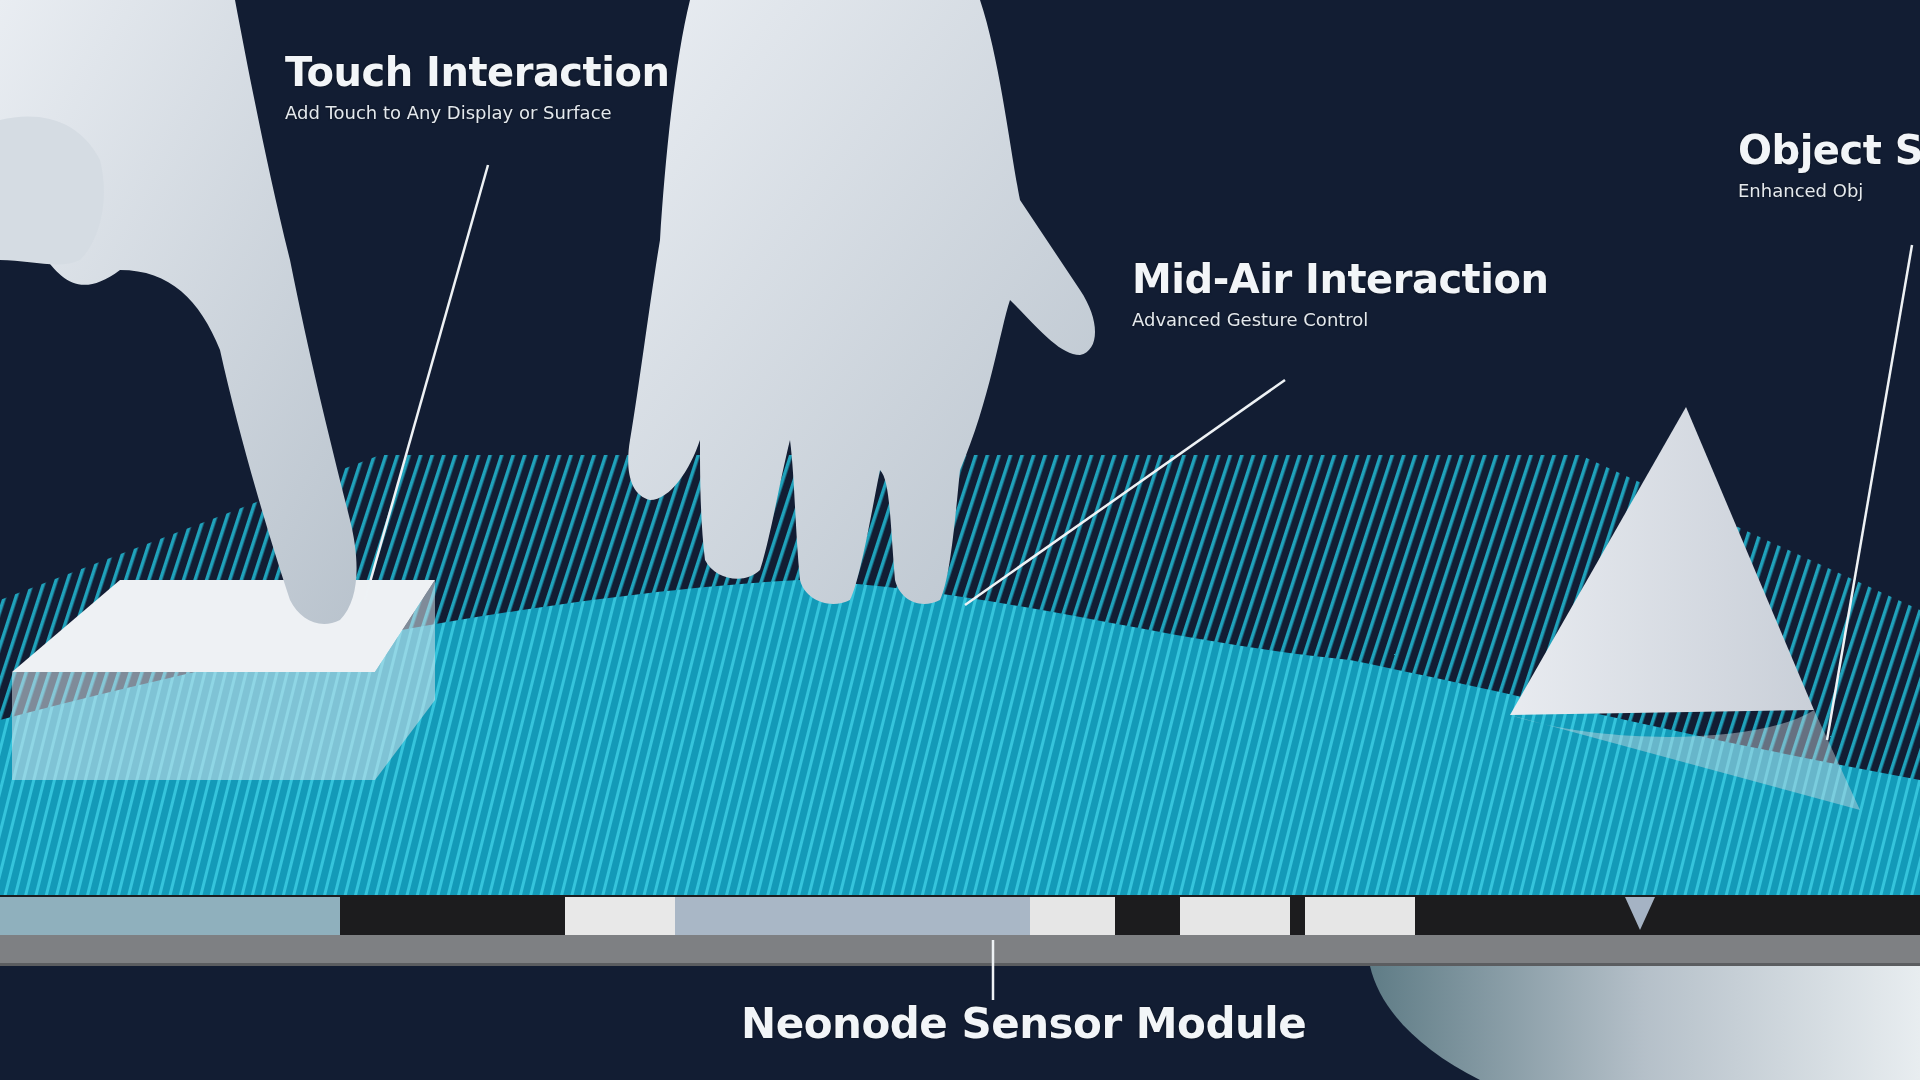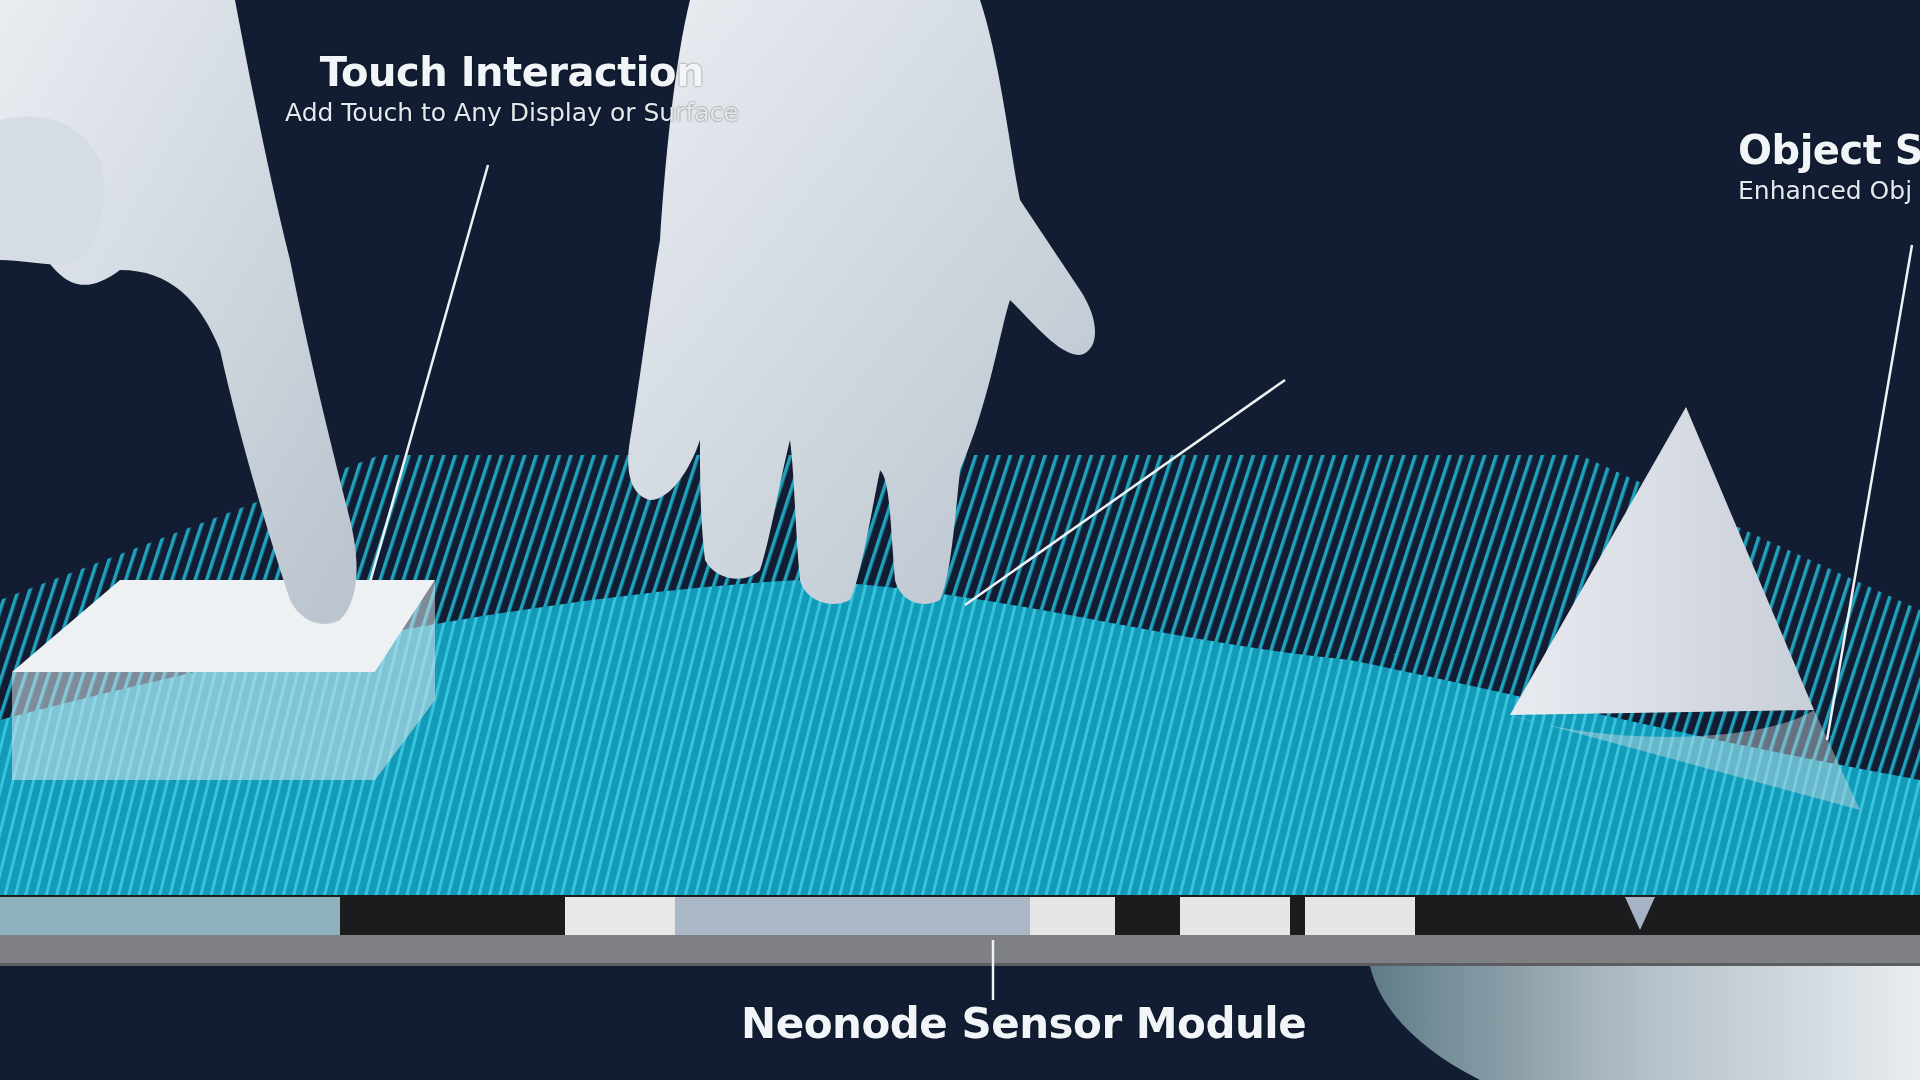--- a/index.html
+++ b/index.html
@@ -6,22 +6,22 @@
   body {
     width: 1920px; height: 1080px; overflow: hidden;
     background: #121d33;
     font-family: "DejaVu Sans", "Liberation Sans", sans-serif;
     position: relative;
   }
   .scene { position: absolute; inset: 0; }
   svg.art { position: absolute; left: 0; top: 0; }
   .label { position: absolute; color: #f2f5f8; white-space: nowrap;
            text-shadow: 0 0 2px rgba(0,0,0,0.6); }
-  .label .title { font-weight: bold; font-size: 40px; letter-spacing: -0.5px; line-height: 48px; display: block; text-align: center; }
-  .label .sub { font-size: 25px; line-height: 34px; display: block; color: #e4e9ee; }
+  .label .title { font-weight: bold; font-size: 40px; letter-spacing: -0.5px; line-height: 48px; display: block; }
+  .label .sub { font-size: 18px; line-height: 34px; display: block; color: #e4e9ee; }
   #lbl-touch { left: 285px; top: 48px; }
   #lbl-midair { left: 1132px; top: 255px; }
   #lbl-object { left: 1738px; top: 126px; }
   #lbl-sensor { left: 716px; top: 1000px; }
   #lbl-sensor .title { font-size: 42px; margin-left: 25px; }
 </style>
 </head>
 <body>
 
 <div class="scene">
@@ -97,20 +97,24 @@
       <line x1="1912" y1="245" x2="1827" y2="740"></line>
       <line x1="993" y1="940" x2="993" y2="1000"></line>
     </g>
   </svg>
 
   <div class="label" id="lbl-touch">
     <span class="title">Touch Interaction</span>
     <span class="sub">Add Touch to Any Display or Surface</span>
   </div>
 
+  <div class="label" id="lbl-midair">
+    <span class="title">Mid-Air Interaction</span>
+    <span class="sub">Advanced Gesture Control</span>
+  </div>
 
   <div class="label" id="lbl-object">
     <span class="title">Object S</span>
     <span class="sub">Enhanced Obj</span>
   </div>
 
   <div class="label" id="lbl-sensor">
     <span class="title">Neonode Sensor Module</span>
   </div>
 

